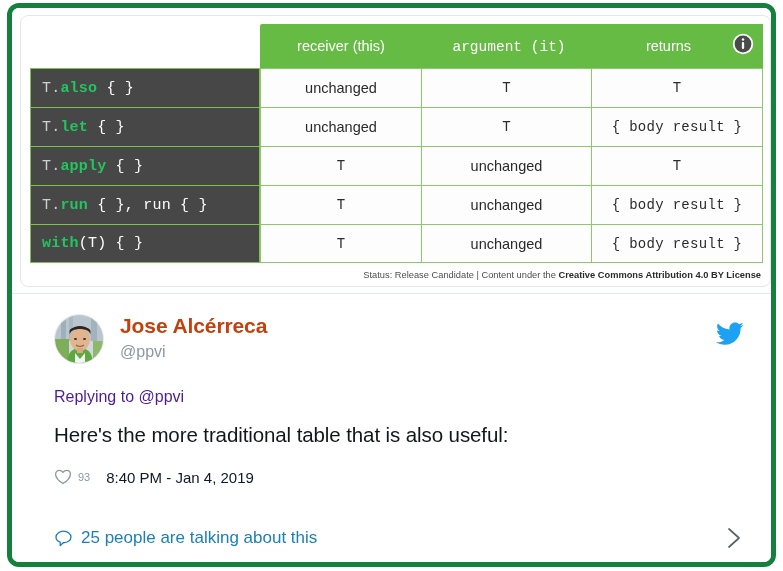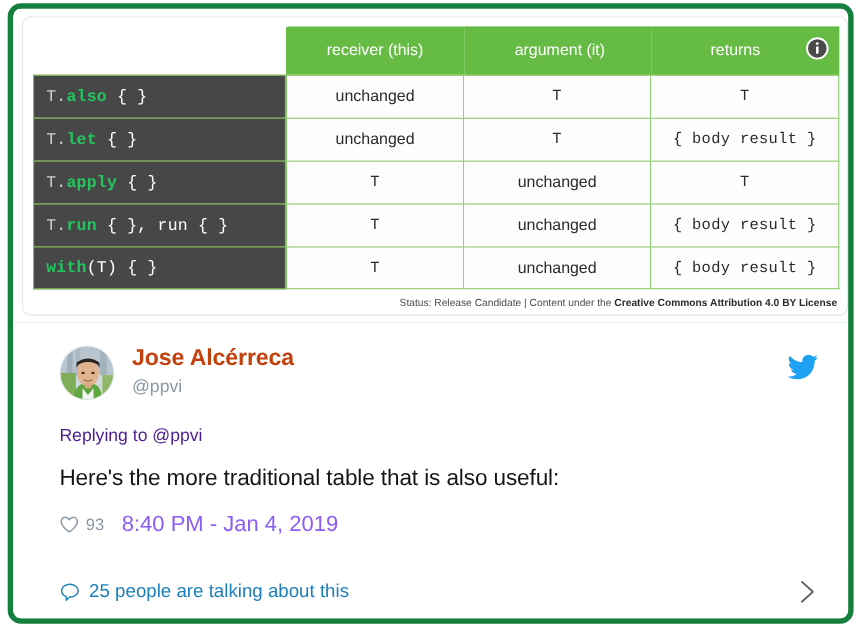--- a/index.html
+++ b/index.html
@@ -81,21 +81,21 @@
     font-size: 14.5px;
     font-weight: 400;
     text-align: center;
     vertical-align: middle;
     font-family: "Liberation Sans", sans-serif;
     position: relative;
   }
   .hdr-cell.first { border-top-left-radius: 2px; }
   .hdr-cell .hlabel { display: inline-block; }
   .hdr-cell.c1 .hlabel { transform: translateX(0px); }
-  .hdr-cell.c2 .hlabel { transform: translateX(2px); }
+  .hdr-cell.c2 .hlabel { transform: translateX(2px); font-family: Liberation Mono, monospace; }
   .hdr-cell.c3 .hlabel { transform: translateX(-9px); }
 
   .info-icon {
     position: absolute;
     right: 9px;
     top: 9px;
     width: 22px;
     height: 22px;
   }
 
@@ -246,27 +246,27 @@
     height: 22px;
     display: flex;
     align-items: center;
   }
   .heart-icon {
     width: 18px;
     height: 18px;
     margin-right: 6px;
   }
   .like-count {
-    font-size: 15px;
+    font-size: 11px;
     color: #8b98a5;
     margin-right: 16px;
   }
   .timestamp {
-    font-size: 20px;
-    color: #8b5cf6;
+    font-size: 15px;
+    color: #0f172a;
   }
 
   
   .footer-divider {
     position: absolute;
     left: 0;
     top: 502px;
     width: 767px;
     height: 1px;
     background: #e1e8ed;

